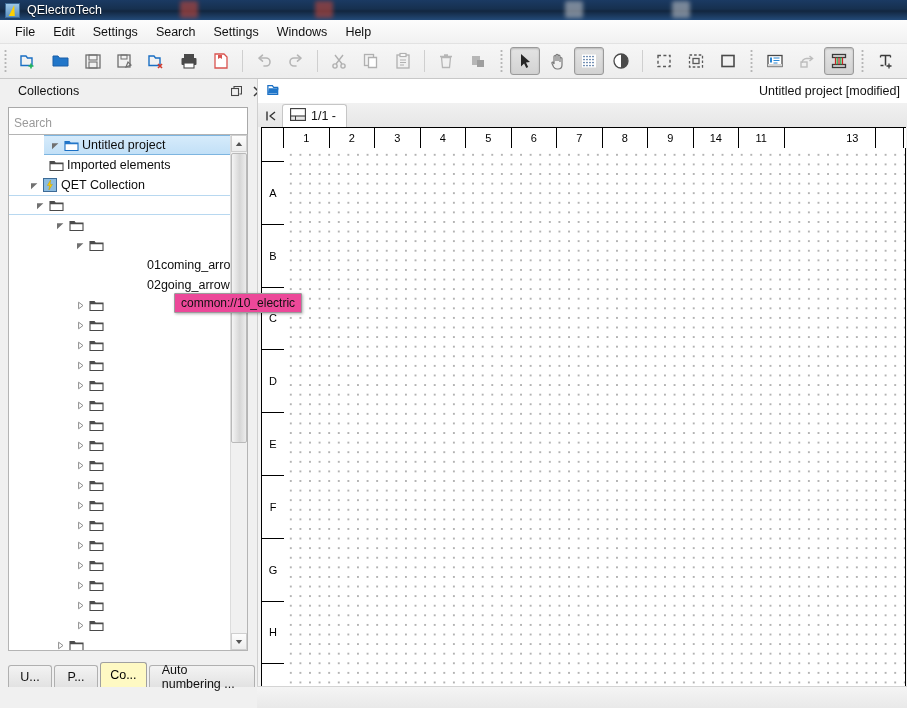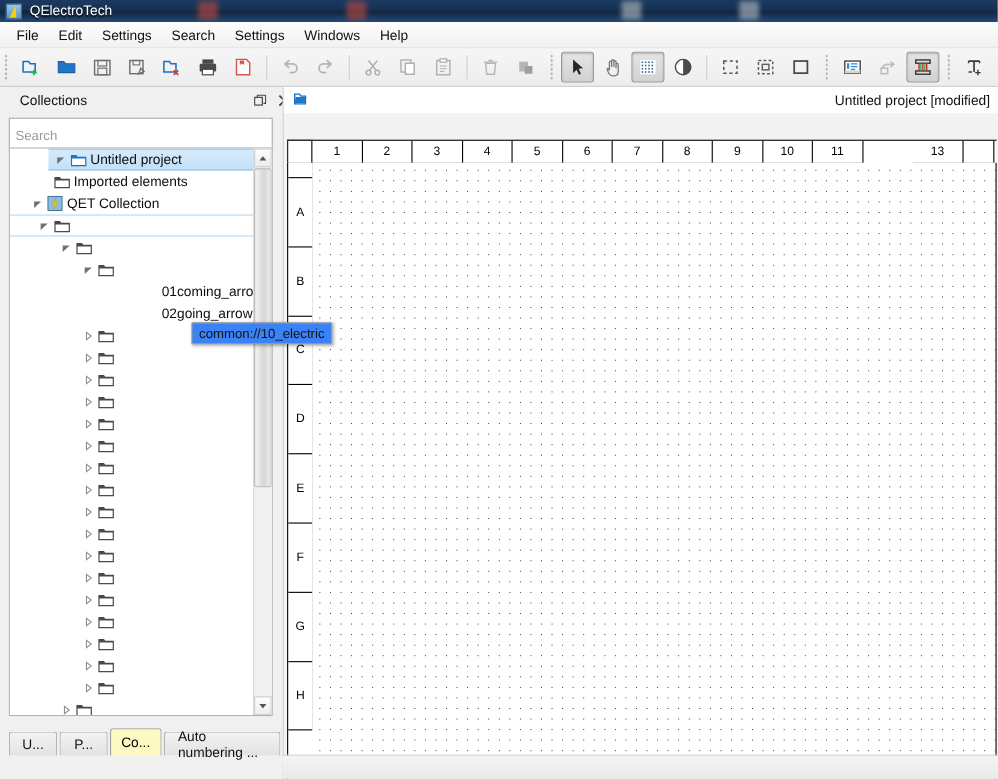--- a/index.html
+++ b/index.html
@@ -151,21 +151,21 @@
   #sb-thumb:after {
     content: ""; position: absolute; left: 4px; top: 50%; margin-top: -4px;
     width: 7px; height: 8px;
     background-image: linear-gradient(#8a8a8a 1px, transparent 1px);
     background-size: 7px 3px;
   }
 
   
   #tooltip {
     position: absolute; left: 174px; top: 214px;
-    background: #3b82f6; border: 1px solid #9c9c9c;
+    background: #ec4899; border: 1px solid #9c9c9c;
     padding: 2px 6px; font-size: 12px; color: #111;
     box-shadow: 1px 1px 3px rgba(0,0,0,.30);
     white-space: nowrap; z-index: 60; border-radius: 1px;
   }
 
   
   #dock-tabs {
     position: absolute; left: 0; top: 578px; width: 257px; height: 30px;
     display: flex; align-items: flex-end; padding-left: 8px;
   }
@@ -879,34 +879,51 @@
   <div id="editor-header">
     <span>
       <svg width="18" height="16" viewBox="0 0 20 18">
           <path d="M2 4h5l1.5 2H13v8H2z" fill="none" stroke="#1a6fc4" stroke-width="1.4"></path>
           <path d="M3 7h11l-1.5 6H2z" fill="#2176c9"></path>
         </svg>
     </span>
     <span class="proj-name">Untitled project [modified]</span>
   </div>
 
+  <div id="tabstrip">
+    <div id="tab-first-btn">
+      <svg width="12" height="12" viewBox="0 0 12 12">
+          <path d="M2 1.5v9M10 2l-5 4 5 4" fill="none" stroke="#333" stroke-width="1.4" stroke-linejoin="round"></path>
+        </svg>
+    </div>
+    <div class="ptab">
+      <span>
+        <svg width="16" height="13" viewBox="0 0 16 13">
+            <rect x="0.6" y="0.6" width="14.8" height="11.8" fill="#fff" stroke="#3b3b3b" stroke-width="1.1"></rect>
+            <rect x="0.6" y="8" width="14.8" height="4.4" fill="#e6e6e6" stroke="#3b3b3b" stroke-width="1.1"></rect>
+            <path d="M5.5 8v4.4" stroke="#3b3b3b" stroke-width="1"></path>
+          </svg>
+      </span>
+      <span>1/1 -</span>
+    </div>
+  </div>
 
   <div id="ruler-corner"></div>
   <div id="ruler-h">
       <div class="cell first" style="width: 23px;"></div>
       <div class="cell" style="width: 45.5px;">1</div>
       <div class="cell" style="width: 45.5px;">2</div>
       <div class="cell" style="width: 45.5px;">3</div>
       <div class="cell" style="width: 45.5px;">4</div>
       <div class="cell" style="width: 45.5px;">5</div>
       <div class="cell" style="width: 45.5px;">6</div>
       <div class="cell" style="width: 45.5px;">7</div>
       <div class="cell" style="width: 45.5px;">8</div>
       <div class="cell" style="width: 45.5px;">9</div>
-      <div class="cell" style="width: 45.5px;">10</div>
+      <div class="cell" style="width: 45.5px;">14</div>
       <div class="cell" style="width: 45.5px;">11</div>
       <div class="cell" style="width: 45.5px; margin-top: 47px;">12</div>
       <div class="cell" style="width: 45.5px;">13</div>
       <div class="cell" style="width: 28px;"></div>
     </div>
   <div id="ruler-v">
       <div class="cellv" style="height: 14px;"></div>
       <div class="cellv" style="height: 62.8px;">A</div>
       <div class="cellv" style="height: 62.8px;">B</div>
       <div class="cellv" style="height: 62.8px;">C</div>

